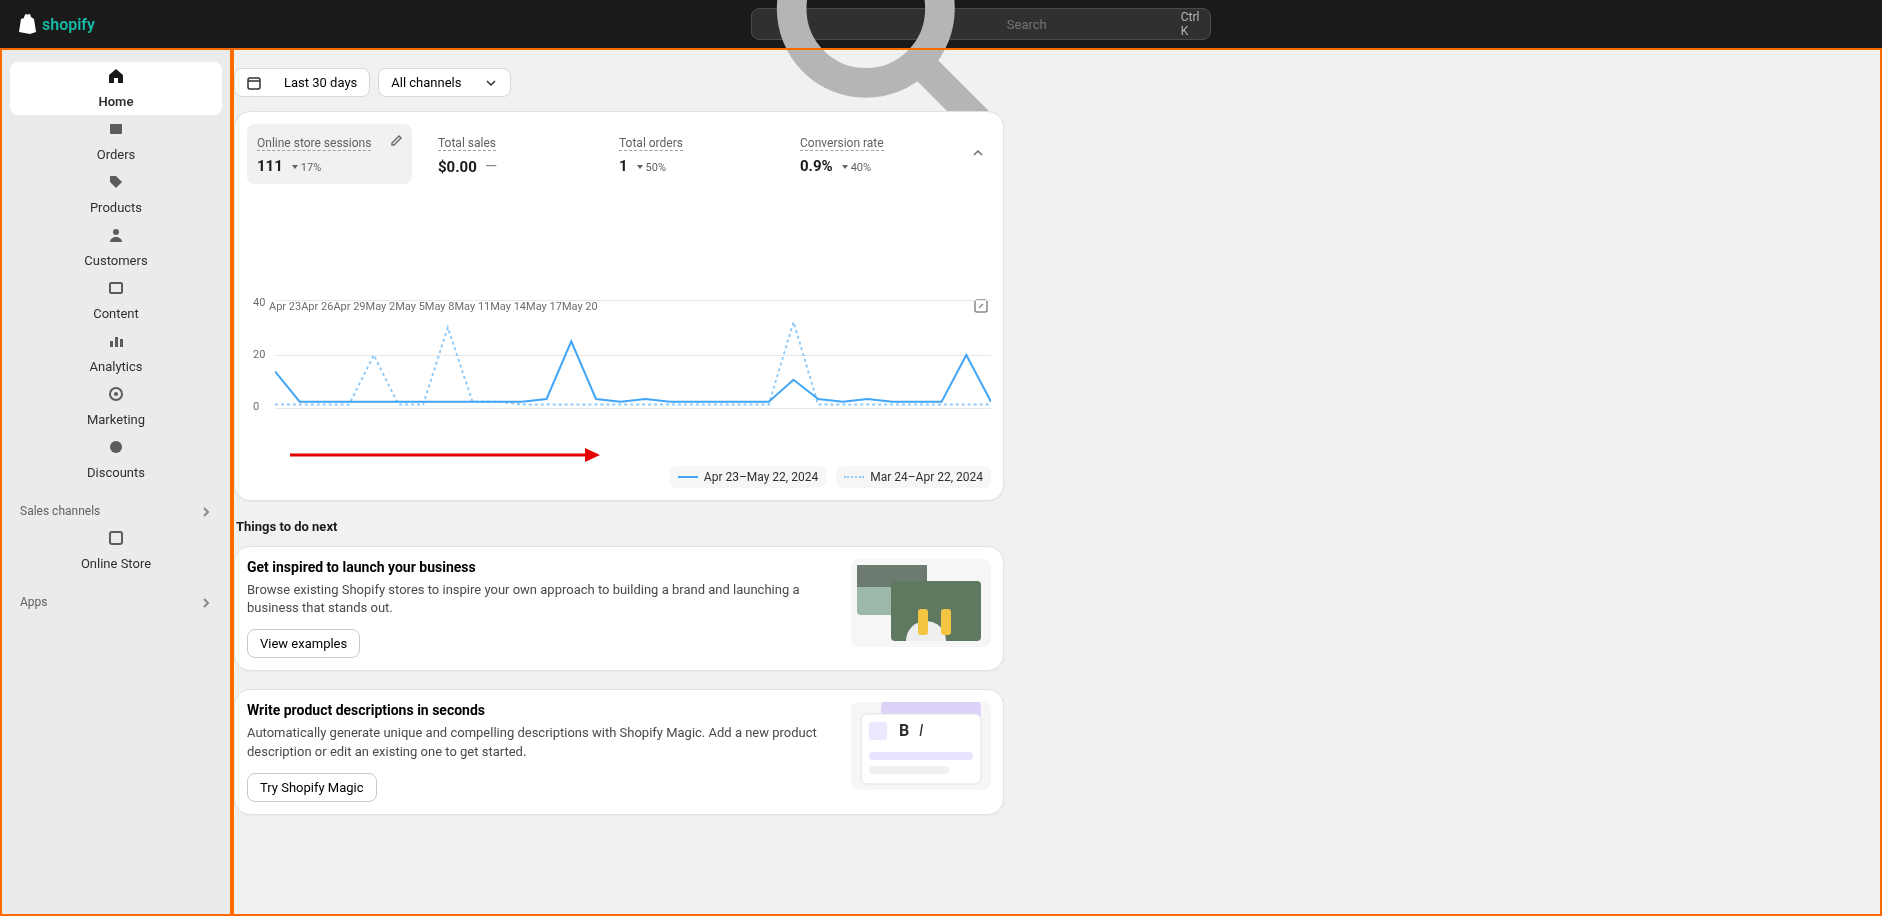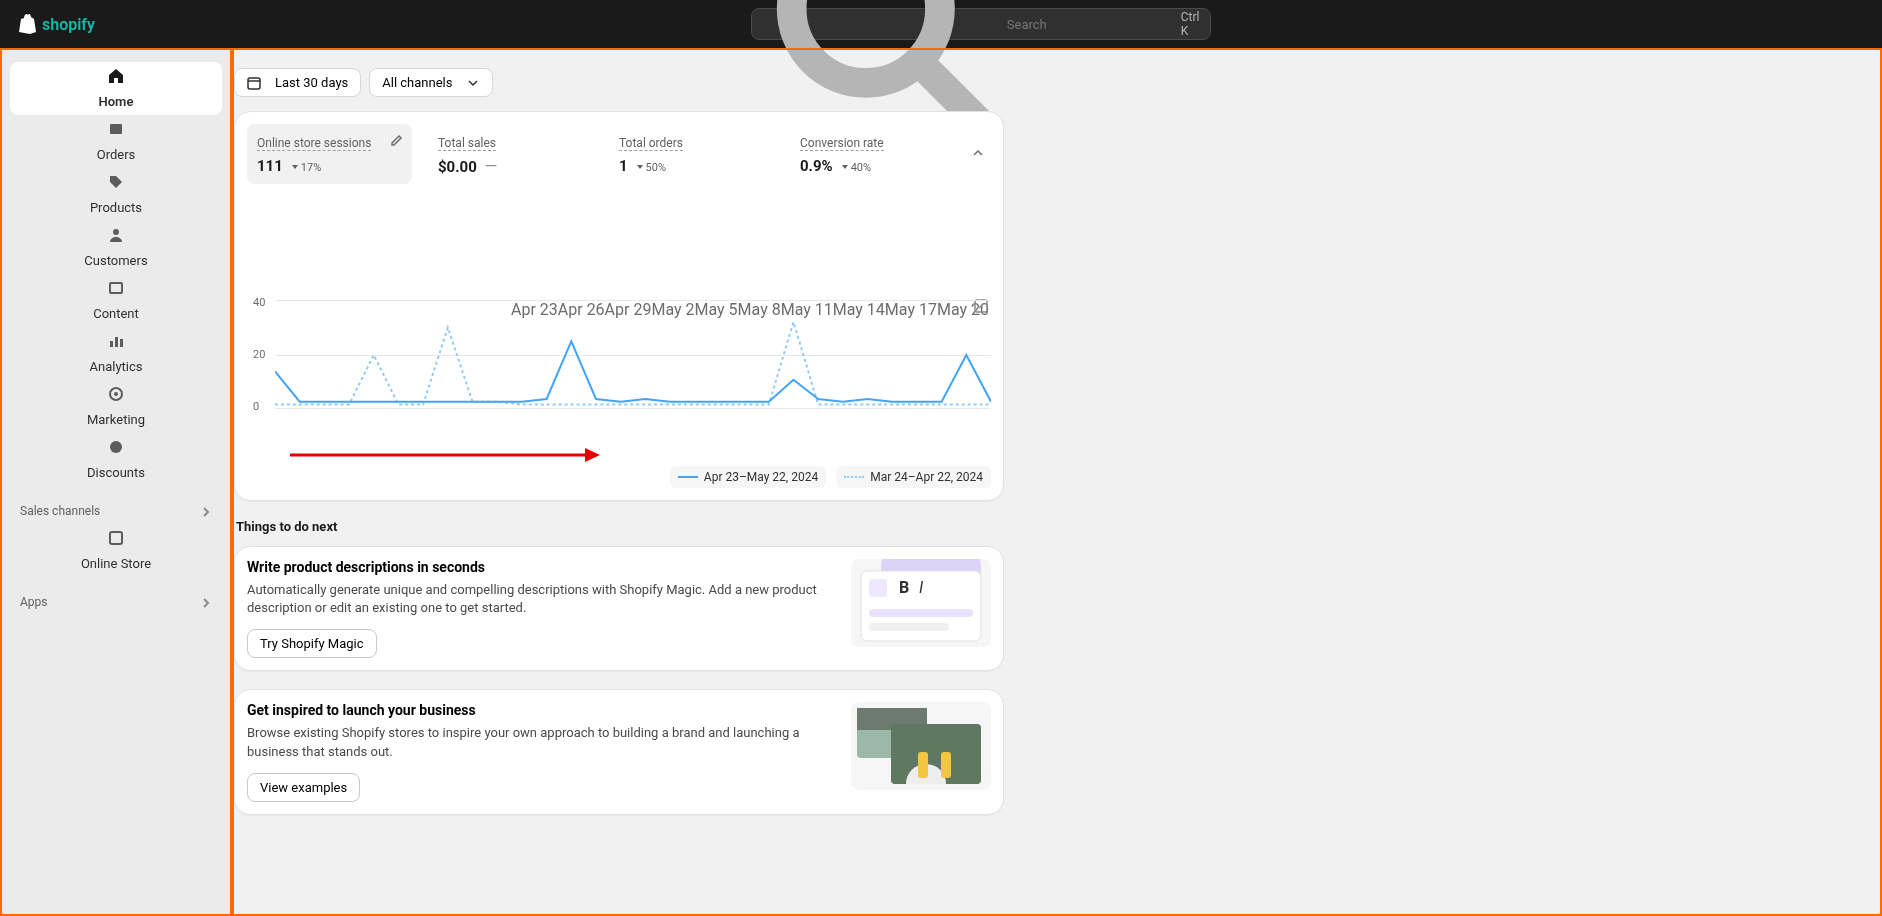--- a/index.html
+++ b/index.html
@@ -22,42 +22,42 @@
 .section-head { display: flex; justify-content: space-between; align-items: flex-end; padding: 6px 10px; font-size: 12px; color: #616161; margin-top: 12px; }
 .section-head svg { width: 12px; height: 12px; fill: #8a8a8a; }
 
 .arrow-annotation { position: absolute; left: 290px; top: 445px; }
 .arrow-annotation svg { width: 310px; height: 20px; }
 
 .main { flex: 1; padding: 18px 16px 0 0; border: 2px solid #ff6a00; height: calc(100vh - 48px); overflow: hidden; margin-left: auto; width: calc(100% - 640px); }
 .main-inner { width: 770px; }
 
 .filters { display: flex; gap: 8px; margin-bottom: 14px; }
-.pill { background: #fff; border: 1px solid #d7d7d7; border-radius: 8px; padding: 6px 12px; display: flex; align-items: center; gap: 14px; font-size: 13px; cursor: pointer; }
+.pill { background: #fff; border: 1px solid #d7d7d7; border-radius: 8px; padding: 6px 12px; display: flex; align-items: center; gap: 23px; font-size: 13px; cursor: pointer; }
 .pill svg { width: 14px; height: 14px; }
 
 .card { background: #fff; border-radius: 16px; border: 1px solid #e1e1e1; box-shadow: 0 1px 2px rgba(0,0,0,0.04); padding: 12px; margin-bottom: 18px; }
 
 .metrics { display: flex; gap: 16px; align-items: stretch; }
 .metric { flex: 1; padding: 8px 10px; border-radius: 8px; position: relative; }
 .metric.sel { background: #f1f1f1; }
 .metric-label { font-size: 12px; color: #616161; border-bottom: 1px dashed #a0a0a0; display: inline-block; }
 .metric-value-row { display: flex; align-items: baseline; gap: 8px; margin-top: 6px; }
 .metric-value { font-size: 15px; font-weight: 700; color: #1a1a1a; }
 .metric-delta { font-size: 11px; color: #616161; display: flex; align-items: center; gap: 2px; }
 .metric-delta svg { width: 8px; height: 8px; fill: #616161; }
 .metric-dash { color: #8a8a8a; }
 .edit-icon { position: absolute; right: 8px; top: 8px; }
 .collapse-icon { margin-left: auto; align-self: center; padding-right: 6px; }
 
 .chart-area { margin-top: 14px; position: relative; height: 160px; }
 .chart-area .y-tick { position: absolute; left: 6px; font-size: 11px; color: #6d6d6d; }
 .chart-area .grid { position: absolute; left: 28px; right: 0; border-top: 1px solid #e8e8e8; }
 .chart-area svg.lines { position: absolute; left: 28px; top: 0; right: 0; height: 110px; width: calc(100% - 28px); }
-.x-axis { display: flex; justify-content: flex-end; font-size: 16px; color: #6d6d6d; padding: 0 2px; margin-top: 116px; margin-left: 32px; }
+.x-axis { display: flex; justify-content: flex-start; font-size: 11px; color: #6d6d6d; padding: 0 2px; margin-top: 116px; margin-left: 20px; }
 .legend { display: flex; justify-content: flex-end; gap: 10px; margin-top: 6px; }
 .legend-item { display: flex; align-items: center; gap: 6px; font-size: 12px; color: #303030; background: #f6f6f6; padding: 4px 8px; border-radius: 6px; }
 .lseg { width: 20px; height: 0; border-top: 2px solid #42a5f5; }
 .lseg.dotted { border-top: 2px dotted #90caf9; }
 .explore { position: absolute; right: 2px; top: -2px; }
 
 .section-title { font-size: 13px; font-weight: 700; color: #1a1a1a; margin: 4px 0 12px 2px; }
 
 .todo-card { display: flex; gap: 16px; align-items: flex-start; }
 .todo-text { flex: 1; }
@@ -286,54 +286,54 @@
             </div>
     </div>
   </div>
 
   <div class="section-title">Things to do next</div>
 
   <div class="card card-rel">
     <span class="more-icon">⋯</span>
     <div class="todo-card">
       <div class="todo-text">
+        <div class="todo-title">Get inspired to launch your business</div>
+        <div class="todo-desc">Browse existing Shopify stores to inspire your own approach to building a brand and launching a business that stands out.</div>
+        <button class="todo-btn">View examples</button>
+      </div>
+      <div class="todo-thumb">
+        <svg width="140" height="88" viewBox="0 0 140 88">
+                <rect x="6" y="6" width="70" height="50" rx="4" fill="#9cb8a8"></rect>
+                <rect x="6" y="6" width="70" height="22" fill="#6d7a70"></rect>
+                <rect x="40" y="22" width="90" height="60" rx="4" fill="#5f7960"></rect>
+                <path d="M55 82a20 20 0 0 1 40 0z" fill="#eee"></path>
+                <rect x="67" y="50" width="10" height="26" rx="3" fill="#f4c542"></rect>
+                <rect x="90" y="50" width="10" height="26" rx="3" fill="#f4c542"></rect>
+              </svg>
+      </div>
+    </div>
+  </div>
+
+  <div class="card card-rel">
+    <span class="more-icon">⋯</span>
+    <div class="todo-card">
+      <div class="todo-text">
         <div class="todo-title">Write product descriptions in seconds</div>
         <div class="todo-desc">Automatically generate unique and compelling descriptions with Shopify Magic. Add a new product description or edit an existing one to get started.</div>
         <button class="todo-btn">Try Shopify Magic</button>
       </div>
       <div class="todo-thumb">
         <svg width="140" height="88" viewBox="0 0 140 88">
                 <circle cx="80" cy="10" r="50" fill="#a280ff" opacity="0.3"></circle>
                 <rect x="10" y="12" width="120" height="70" rx="6" fill="#fff" stroke="#e0e0e0"></rect>
                 <rect x="18" y="20" width="18" height="18" rx="3" fill="#ede7ff"></rect>
                 <text x="48" y="34" font-size="16" font-weight="700" fill="#303030">B</text>
                 <text x="68" y="34" font-size="16" font-style="italic" fill="#303030">I</text>
                 <rect x="18" y="50" width="104" height="8" rx="4" fill="#eae3ff"></rect>
                 <rect x="18" y="64" width="80" height="8" rx="4" fill="#f0f0f0"></rect>
               </svg>
       </div>
     </div>
   </div>
 
-  <div class="card card-rel">
-    <span class="more-icon">⋯</span>
-    <div class="todo-card">
-      <div class="todo-text">
-        <div class="todo-title">Get inspired to launch your business</div>
-        <div class="todo-desc">Browse existing Shopify stores to inspire your own approach to building a brand and launching a business that stands out.</div>
-        <button class="todo-btn">View examples</button>
-      </div>
-      <div class="todo-thumb">
-        <svg width="140" height="88" viewBox="0 0 140 88">
-                <rect x="6" y="6" width="70" height="50" rx="4" fill="#9cb8a8"></rect>
-                <rect x="6" y="6" width="70" height="22" fill="#6d7a70"></rect>
-                <rect x="40" y="22" width="90" height="60" rx="4" fill="#5f7960"></rect>
-                <path d="M55 82a20 20 0 0 1 40 0z" fill="#eee"></path>
-                <rect x="67" y="50" width="10" height="26" rx="3" fill="#f4c542"></rect>
-                <rect x="90" y="50" width="10" height="26" rx="3" fill="#f4c542"></rect>
-              </svg>
-      </div>
-    </div>
-  </div>
-
 </div>
 </div>
 </div>
 
 </body></html>

